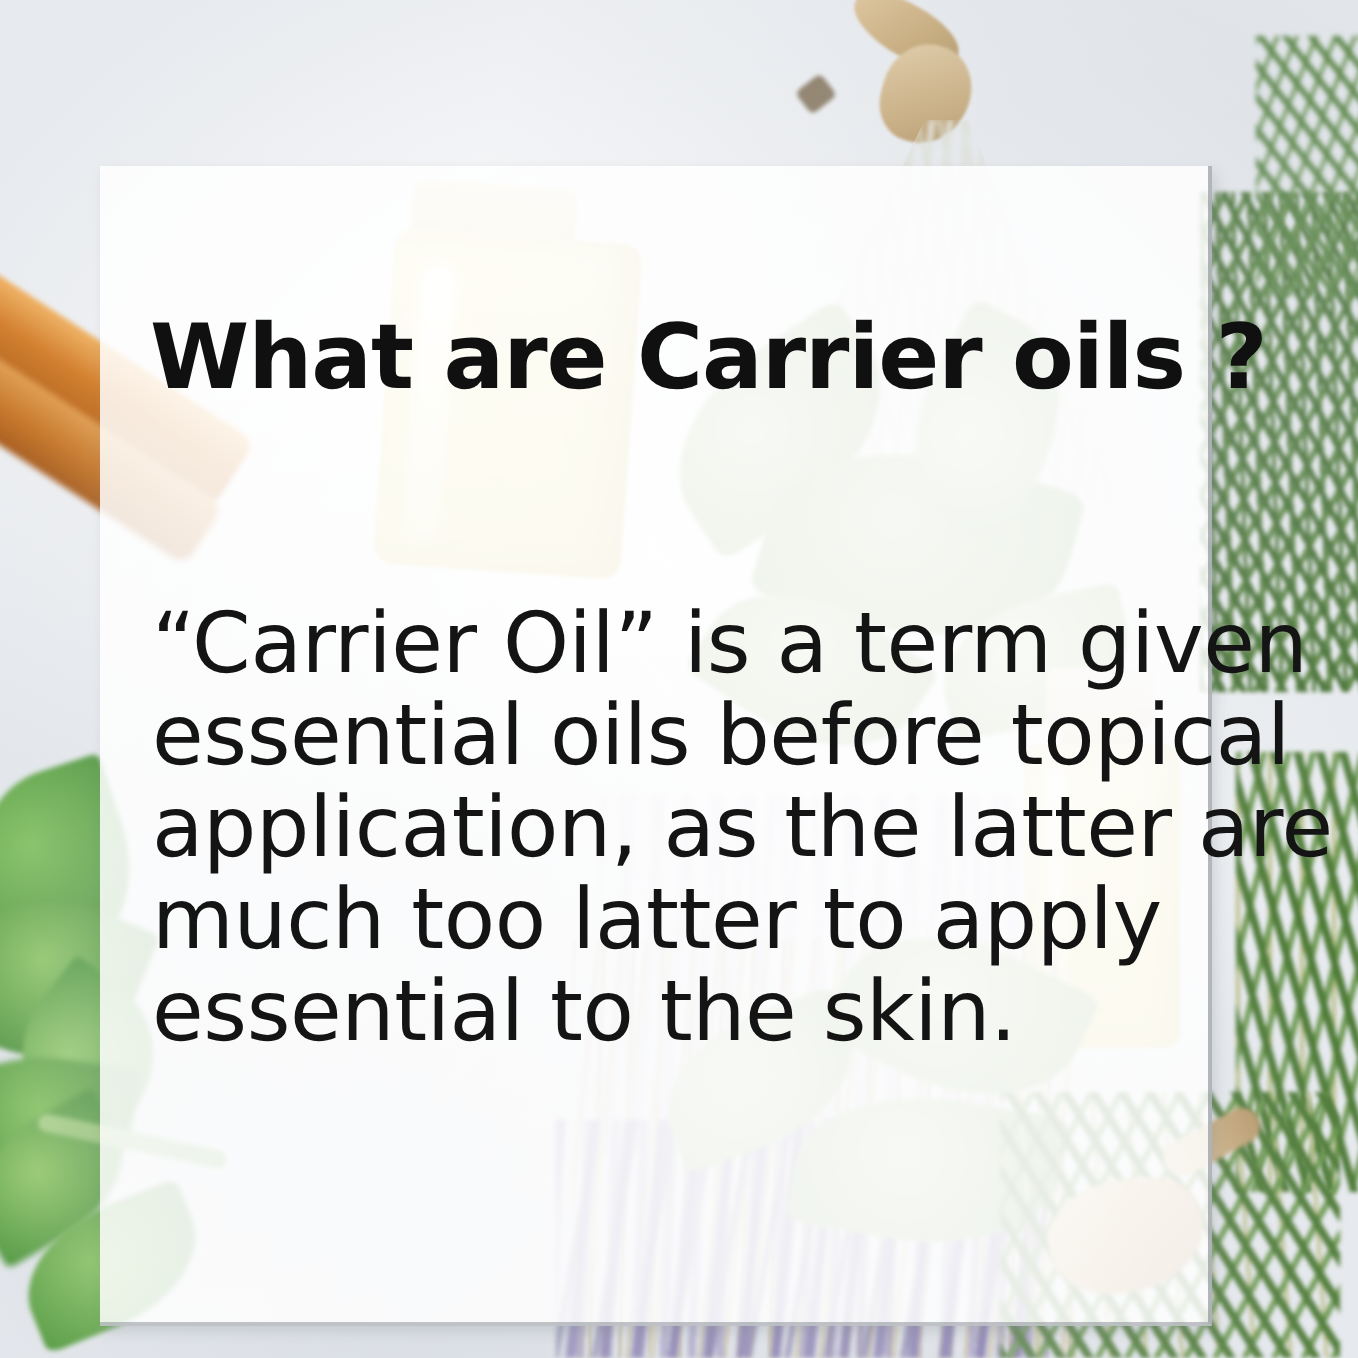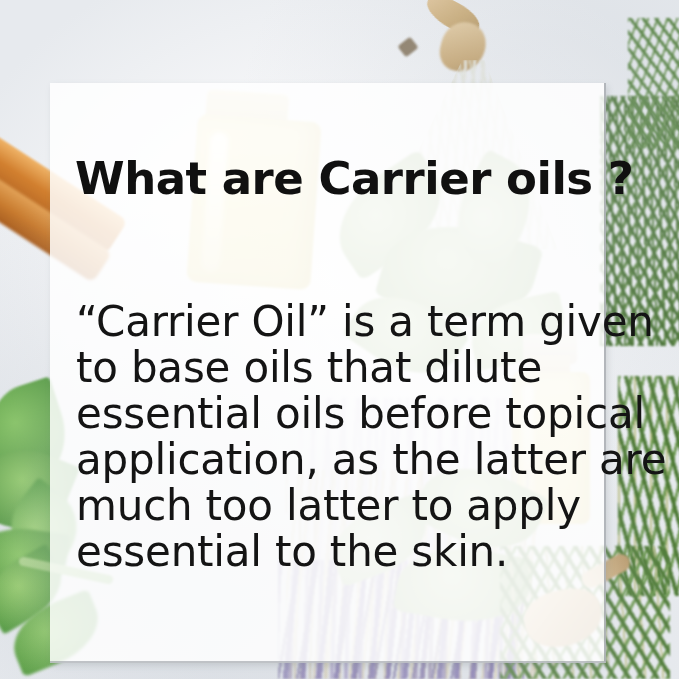--- a/index.html
+++ b/index.html
@@ -362,21 +362,20 @@
     <div class="obj thyme-knot"></div>
   </div>
 
   <div class="card">
     <div class="card-inner">
 
       <h1 class="headline">What are Carrier oils ?</h1>
 
       <p class="bodytext">
         <span class="ln">“Carrier Oil” is a term given</span>
-        <span class="ln">to base oils that dilute</span>
         <span class="ln">essential oils before topical</span>
         <span class="ln">application, as the latter are</span>
         <span class="ln">much too latter to apply</span>
         <span class="ln">essential to the skin.</span>
       </p>
 
     </div>
   </div>
 
 </div>

